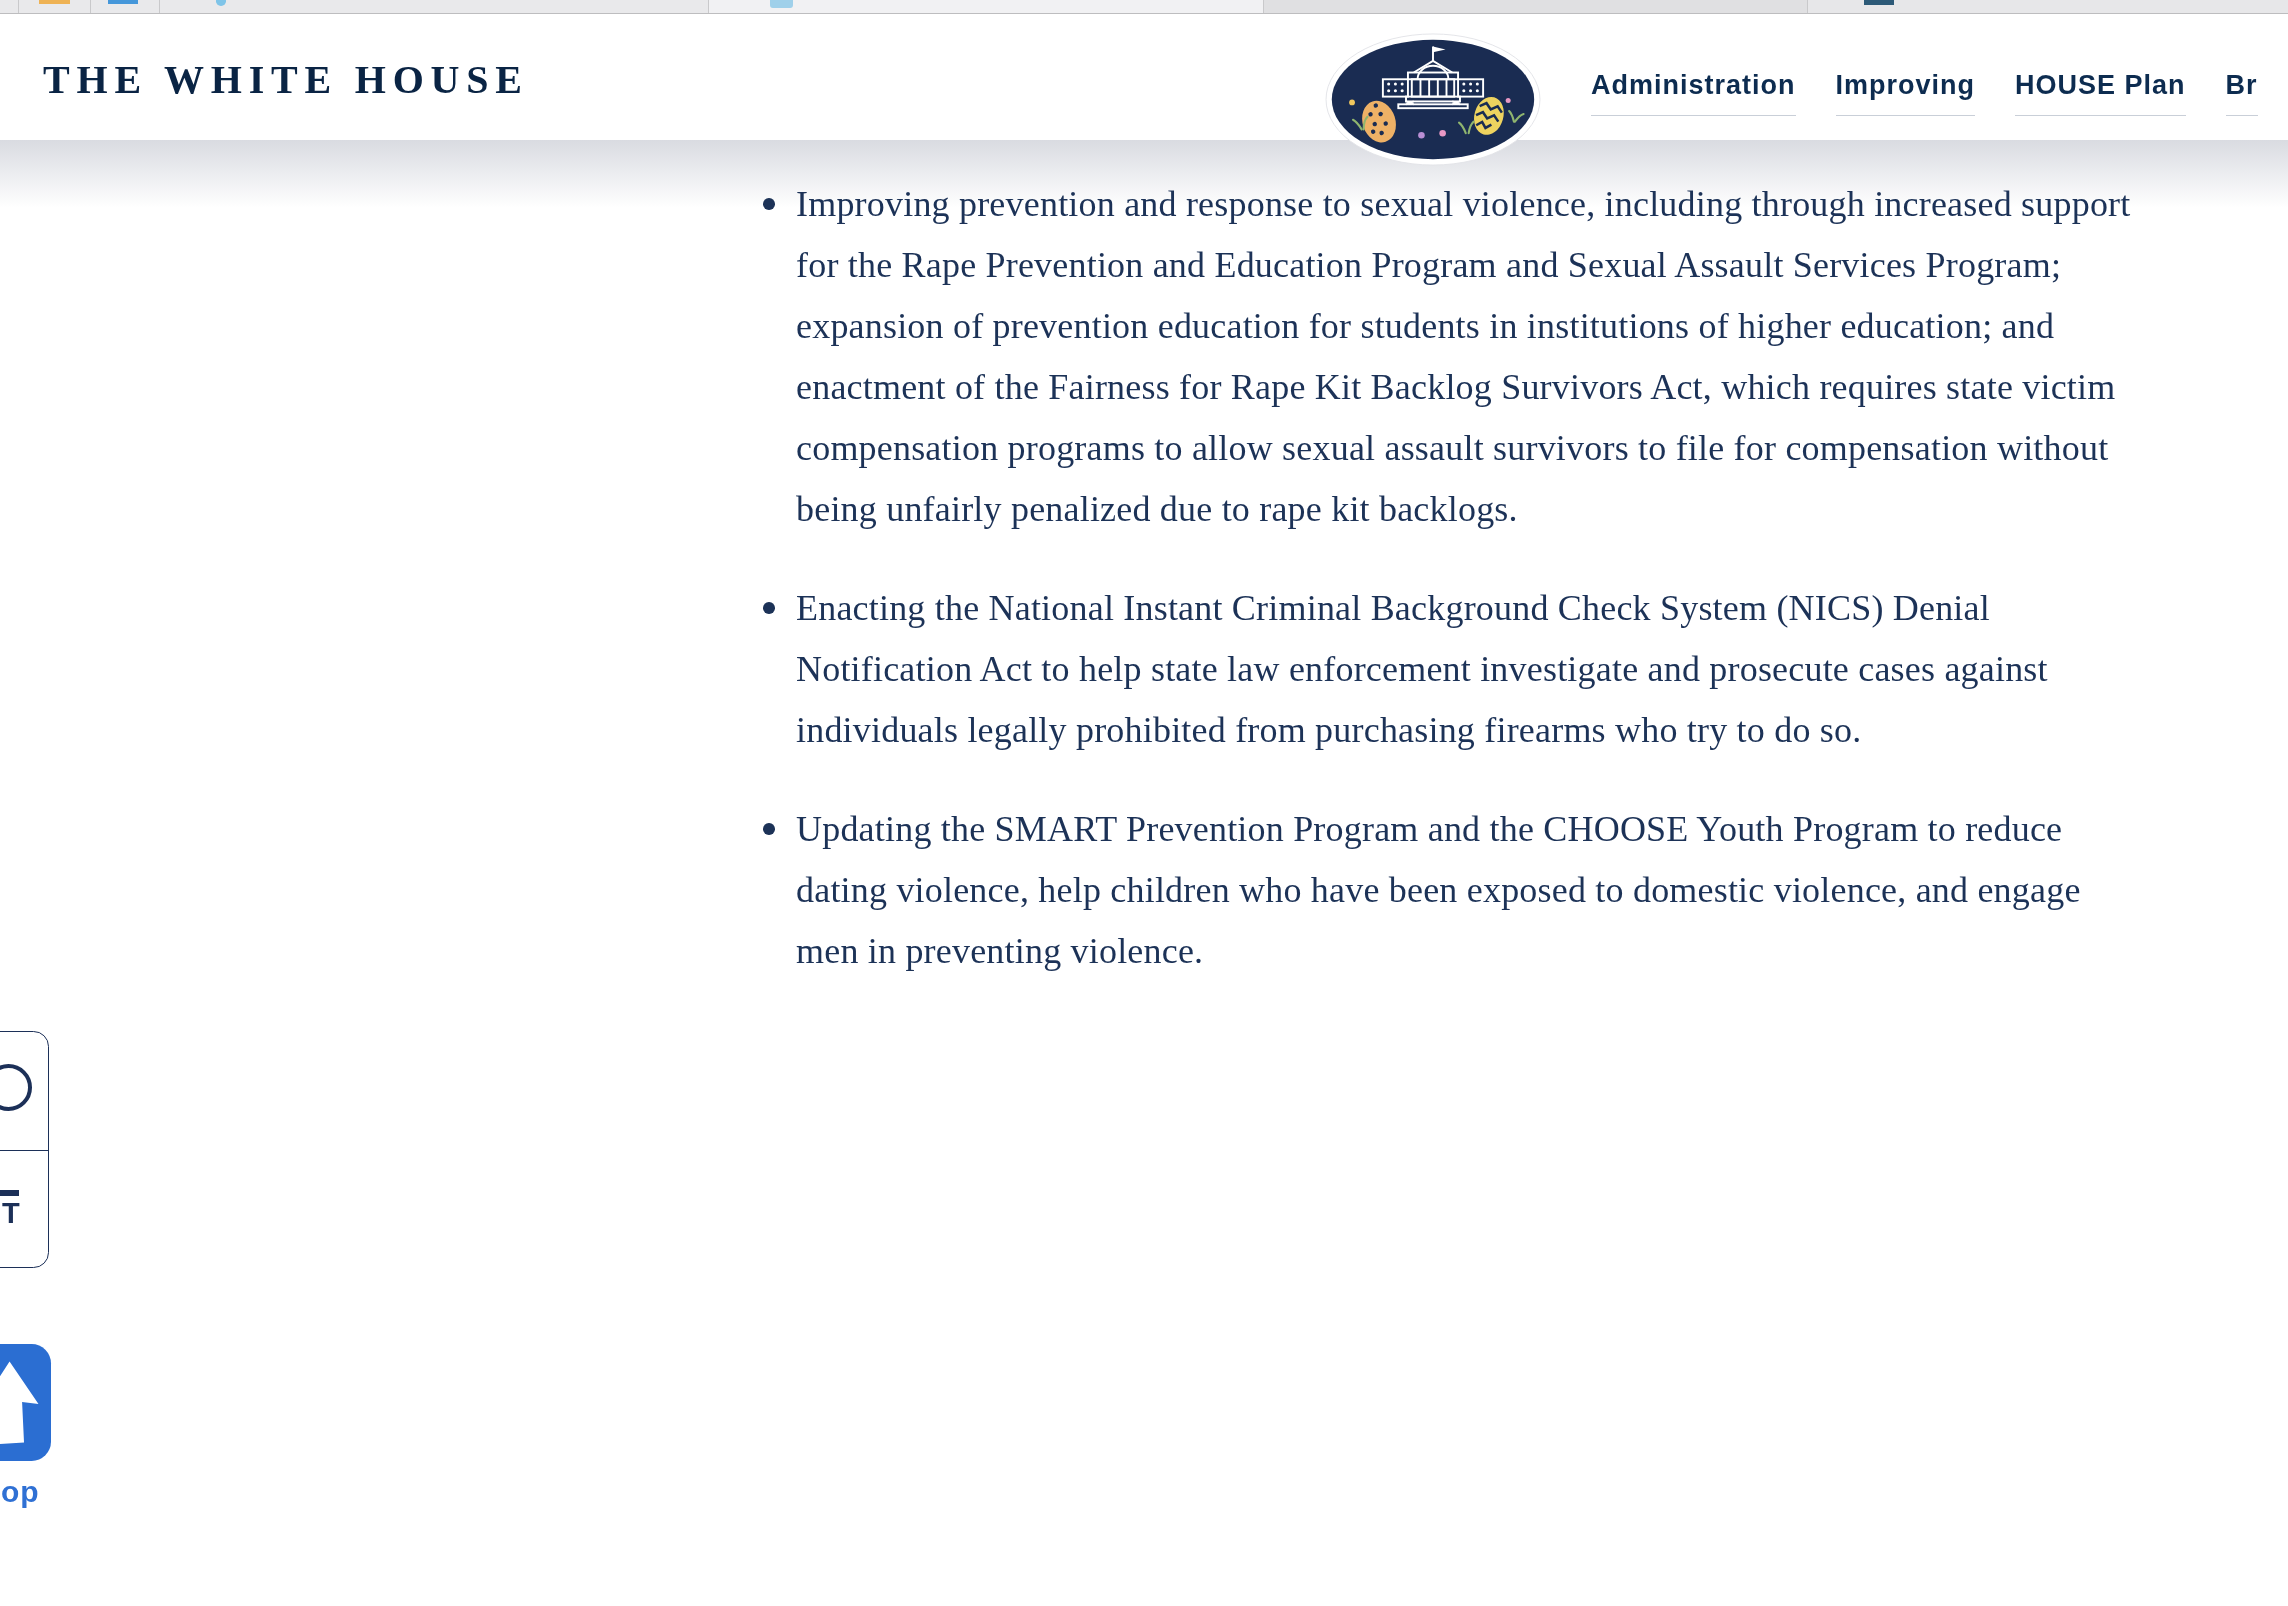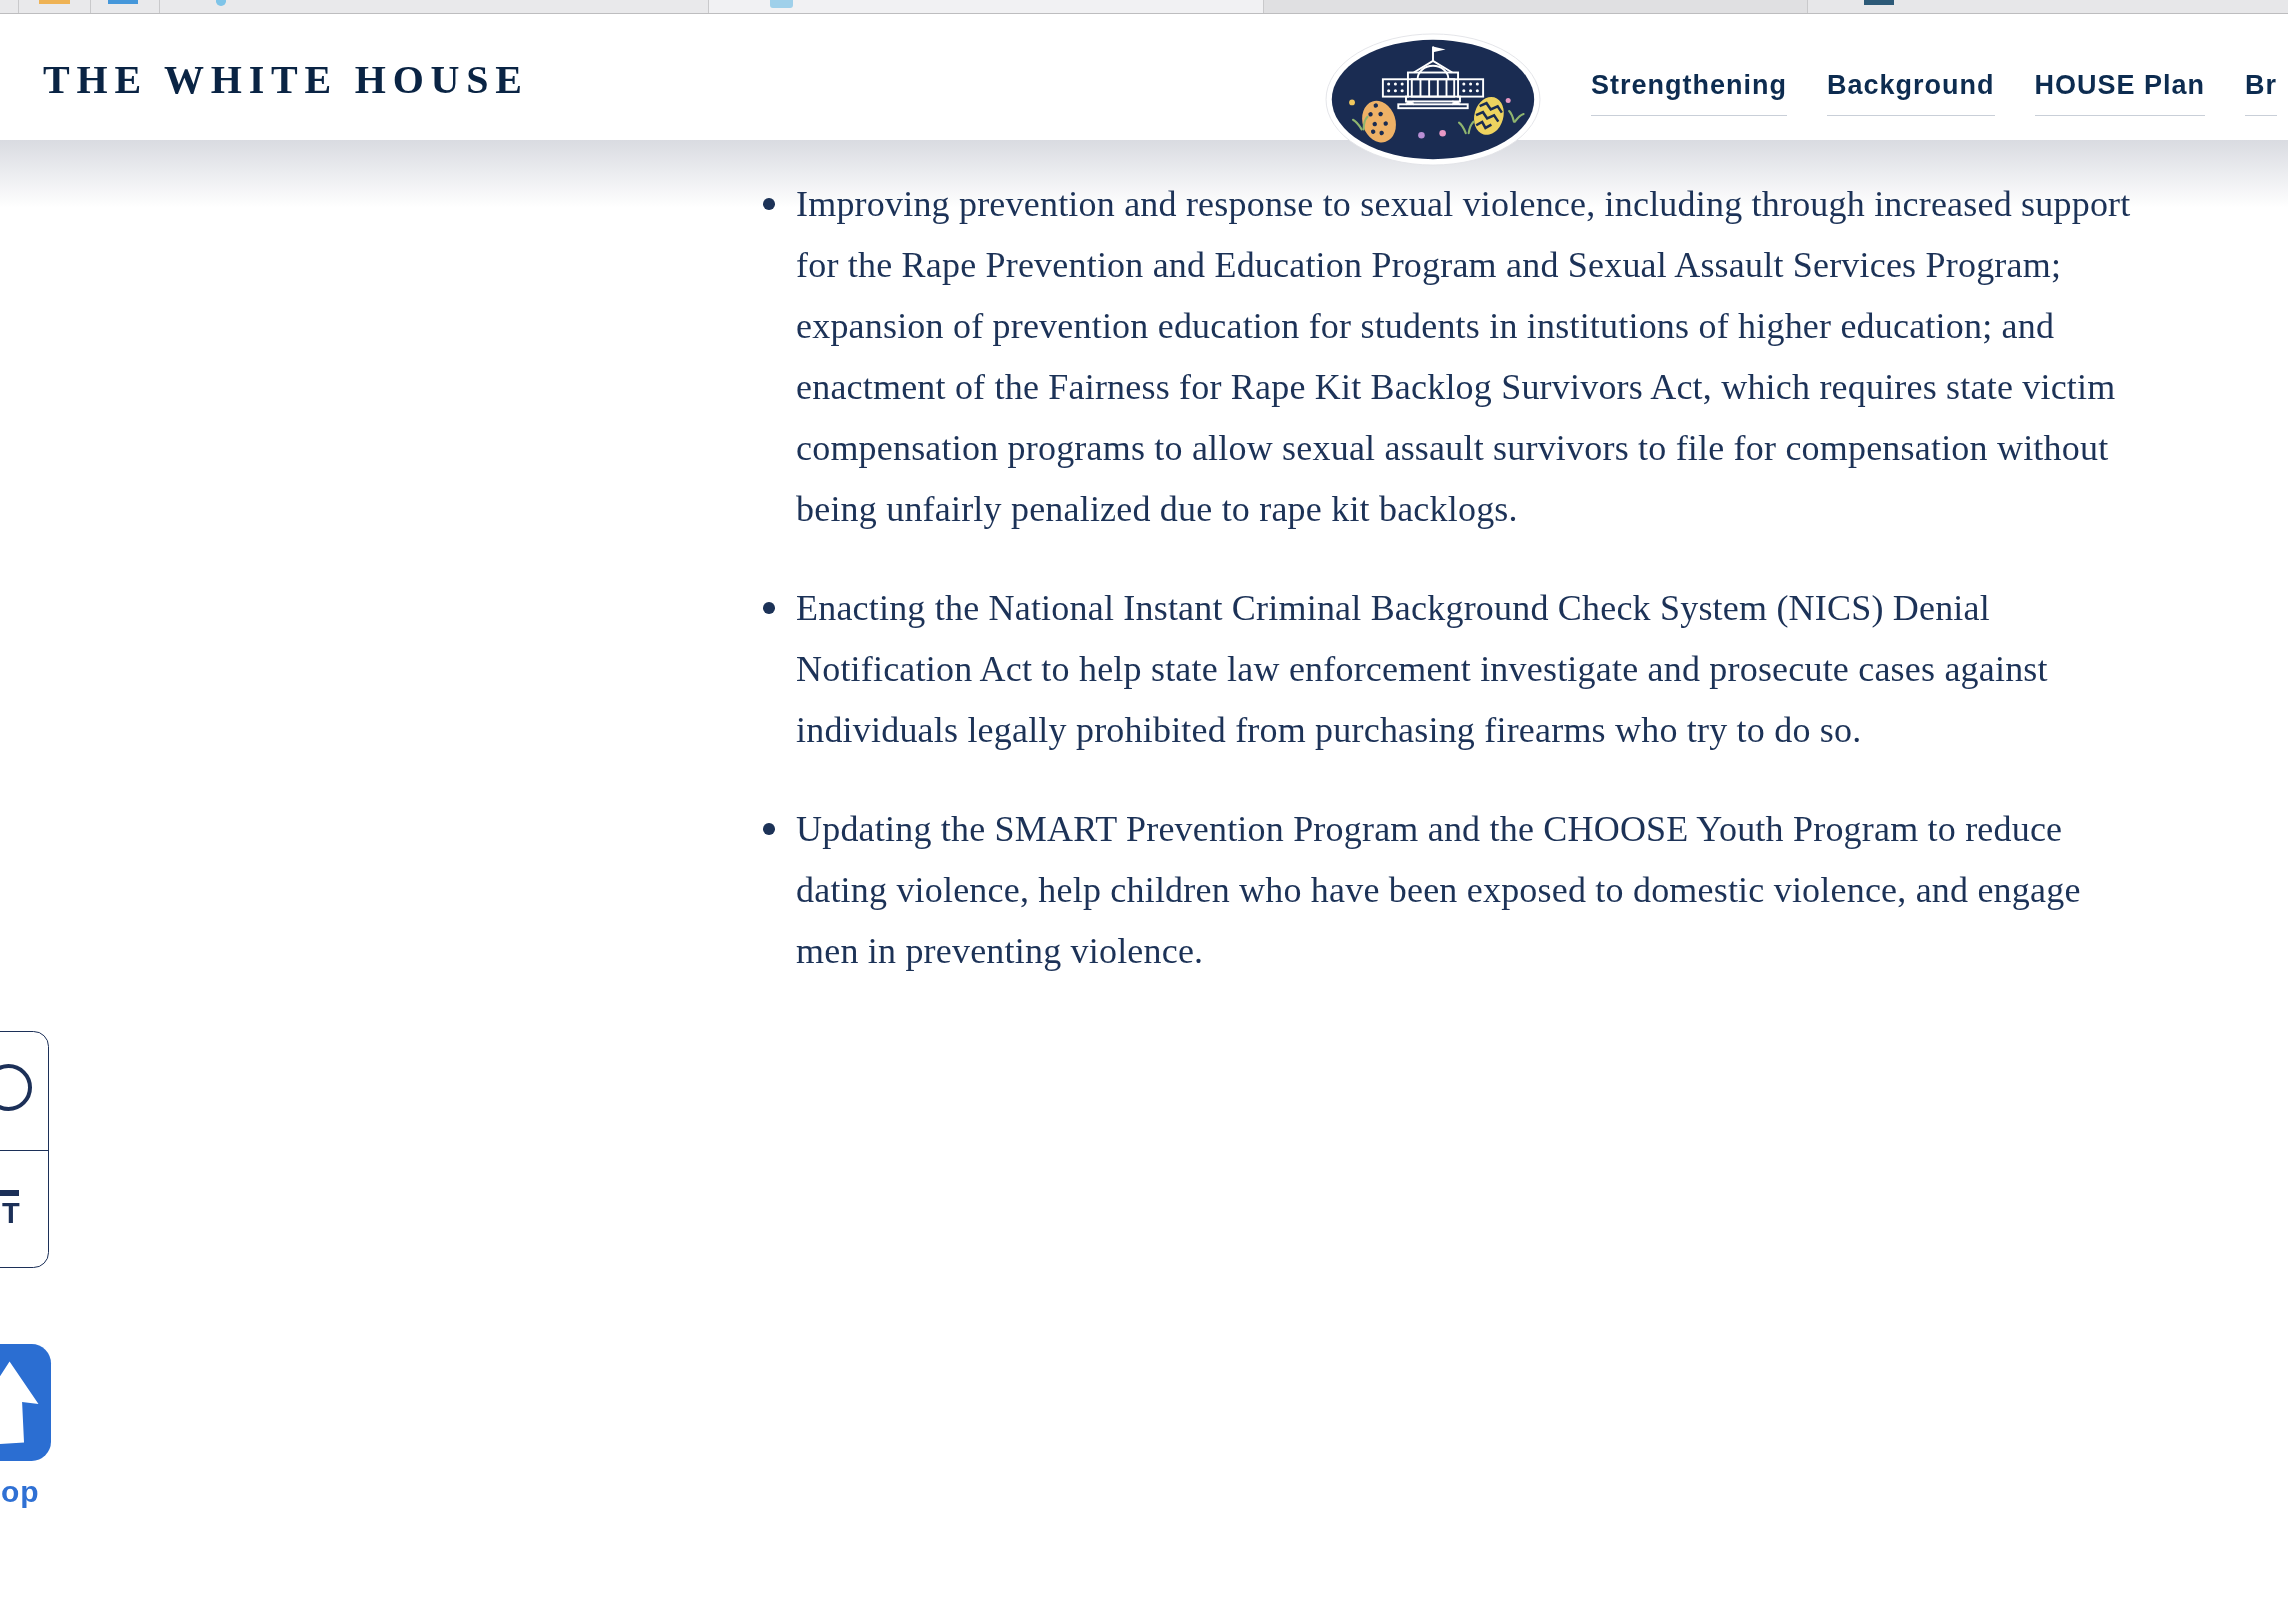--- a/index.html
+++ b/index.html
@@ -81,22 +81,22 @@
   <div class="fav fav-yellow"></div>
   <div class="fav fav-blue"></div>
   <div class="fav fav-dot"></div>
   <div class="fav fav-lightblue"></div>
   <div class="fav fav-navy"></div>
 </div>
 
 <div class="header">
   <div class="wordmark">THE WHITE HOUSE</div>
   <div class="nav">
-    <div class="nav-item">Strengthening</div>
-    <div class="nav-item">Background</div>
+    <div class="nav-item">Administration</div>
+    <div class="nav-item">Improving</div>
     <div class="nav-item">HOUSE Plan</div>
     <div class="nav-item">Br</div>
   </div>
 </div>
 <div class="hdr-shadow"></div>
 
 <div class="seal">
   <svg width="216" height="133" viewBox="0 0 224 138">
     <ellipse cx="112" cy="69" rx="111" ry="68" fill="#ffffff" stroke="#e3e4e8" stroke-width="1"></ellipse>
     <ellipse cx="112" cy="69" rx="105" ry="62" fill="#1a2c52"></ellipse>

